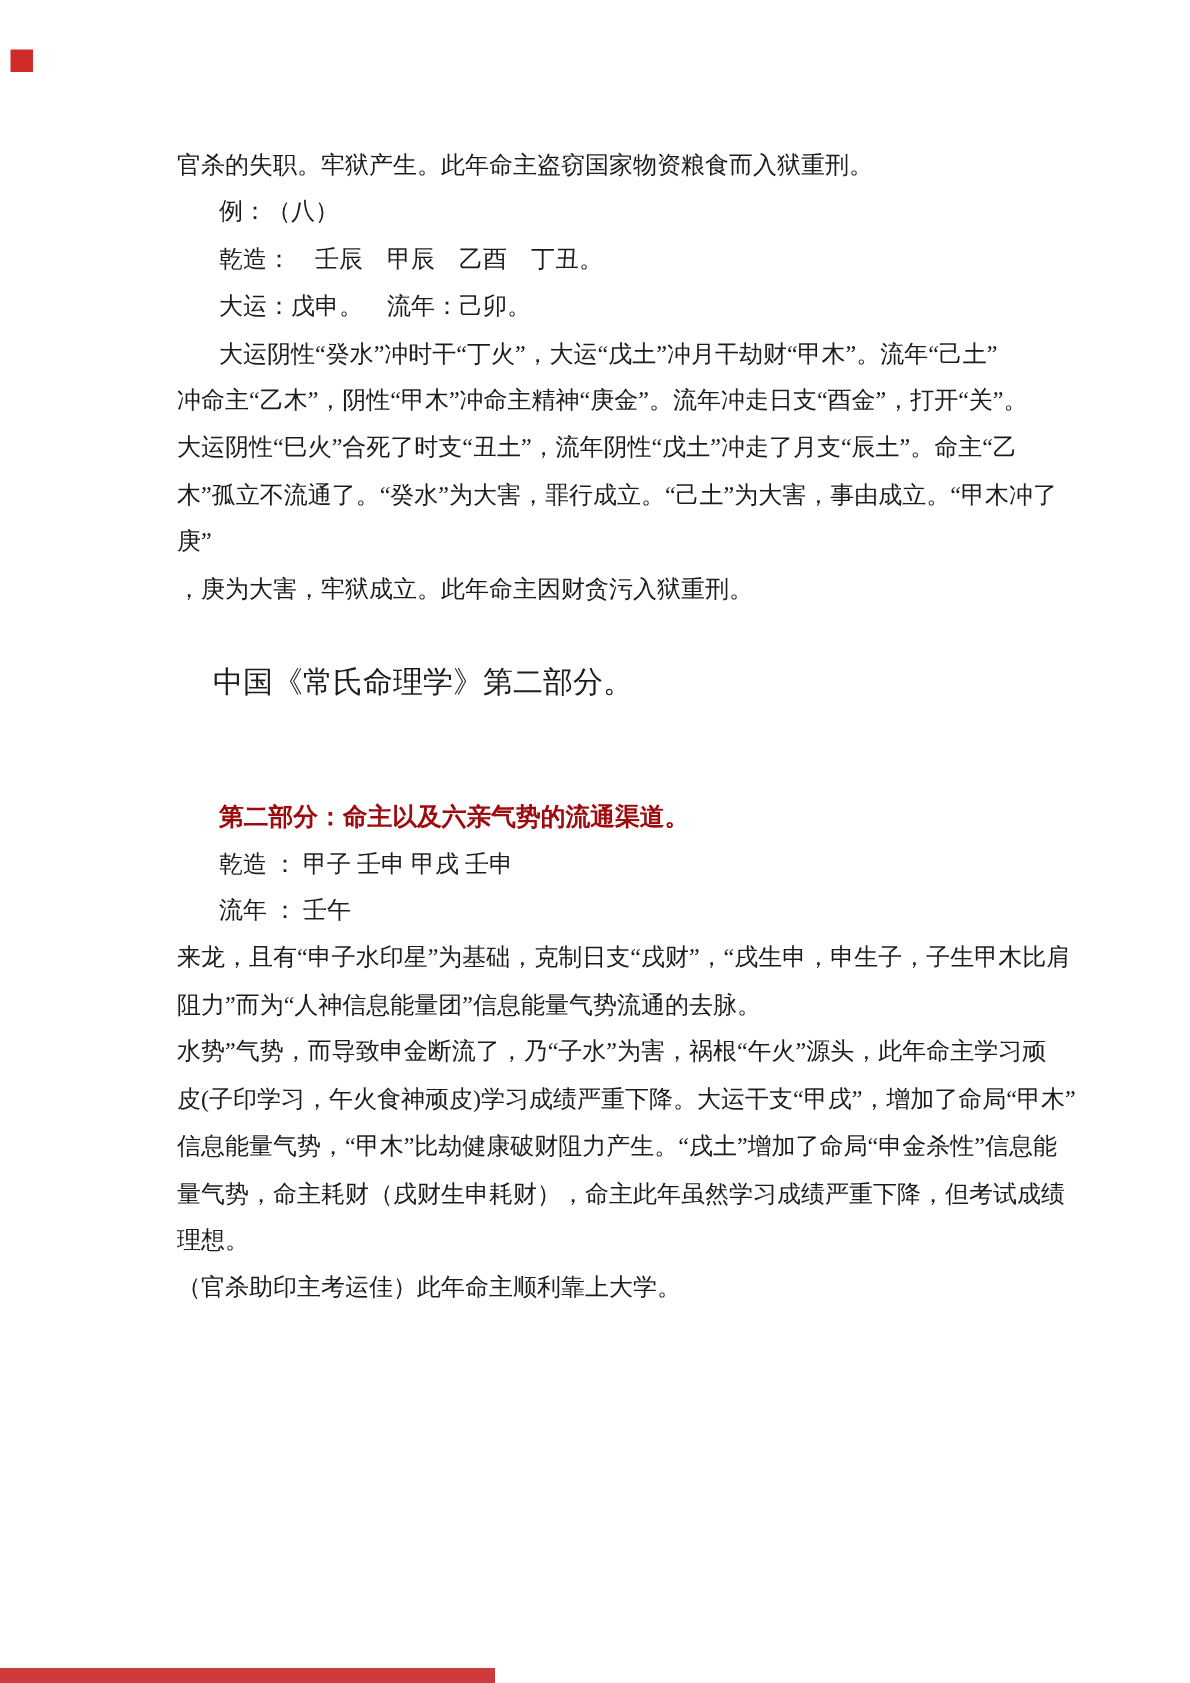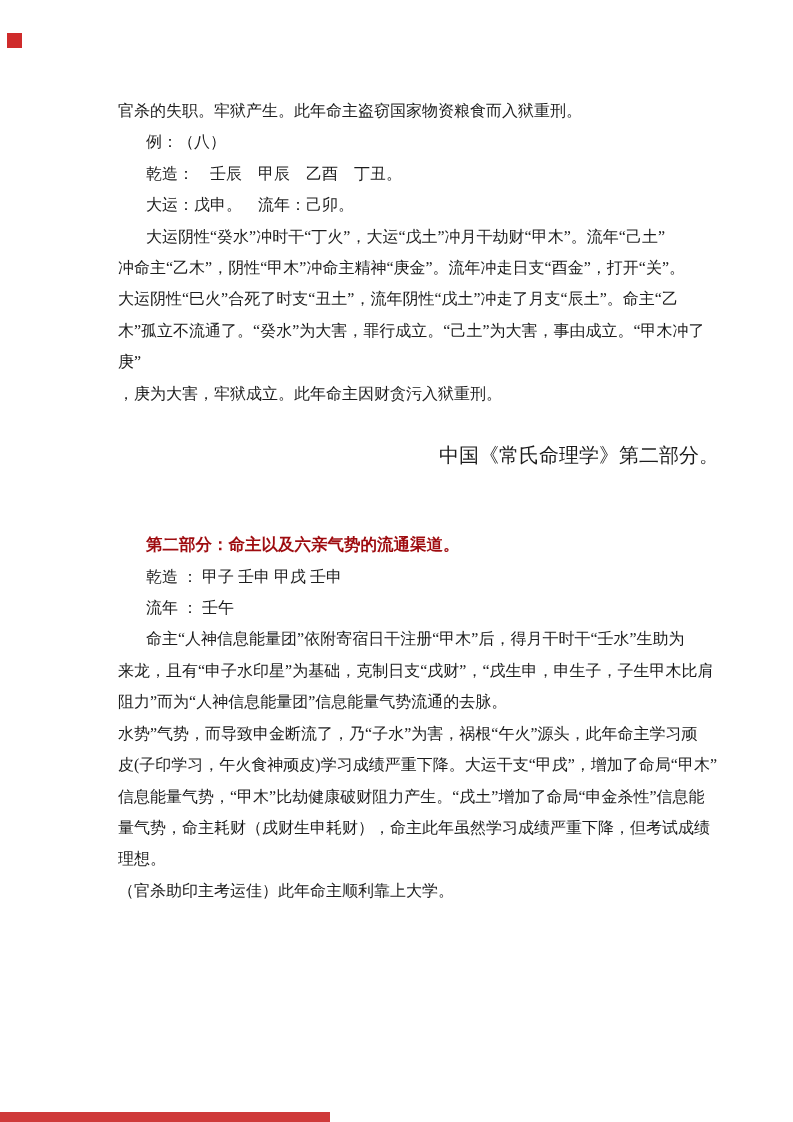--- a/index.html
+++ b/index.html
@@ -3,21 +3,21 @@
 <meta charset="utf-8">
 <style>
   html,body{margin:0;padding:0;background:#ffffff;}
   .page{position:relative;width:793px;height:1122px;background:#ffffff;overflow:hidden;
         font-family:"Liberation Serif","DejaVu Serif",serif;color:#1c1c1c;padding-left:38px;}
   .marker{position:absolute;left:7px;top:33px;width:15px;height:15px;}
   .doc{position:absolute;left:0;top:0;width:100%;box-sizing:border-box;
        padding:95px 112px 0 118px;}
   .tl{font-size:16px;line-height:31.4px;min-height:31.4px;white-space:pre-wrap;}
   .ind{text-indent:28px;}
-  .title-line{font-size:20px;text-align:right;text-indent:24px;line-height:31.4px;min-height:31.4px;}
+  .title-line{font-size:20px;text-align:left;text-indent:24px;line-height:31.4px;min-height:31.4px;}
   .heading-line{font-weight:bold;font-size:16.5px;}
   .sp10{height:10px;}
   .footer-text{position:absolute;left:8px;top:1084px;z-index:2;
        font-family:Liberation Mono, monospace;font-weight:bold;
        font-size:29px;letter-spacing:0.5px;white-space:nowrap;margin-top:44px;}
   .footer-bar{position:absolute;left:0;top:1112px;width:330px;height:10px;z-index:1;}
 </style>
 </head>
 <body>
 
@@ -43,21 +43,20 @@
     <div class="title-line">中国《常氏命理学》第二部分。</div>
 
     <div class="tl"></div>
     <div class="sp10"></div>
 
     <div class="tl ind heading-line" style="color: rgb(158, 11, 15); margin-top: 16px;">第二部分：命主以及六亲气势的流通渠道。</div>
 
     <div class="tl ind">乾造 ： 甲子 壬申 甲戌 壬申</div>
     <div class="tl ind">流年 ： 壬午</div>
 
-    <div class="tl ind">命主“人神信息能量团”依附寄宿日干注册“甲木”后，得月干时干“壬水”生助为</div>
     <div class="tl">来龙，且有“申子水印星”为基础，克制日支“戌财”，“戌生申，申生子，子生甲木比肩</div>
     <div class="tl">阻力”而为“人神信息能量团”信息能量气势流通的去脉。</div>
 
     <div class="tl">水势”气势，而导致申金断流了，乃“子水”为害，祸根“午火”源头，此年命主学习顽</div>
     <div class="tl">皮(子印学习，午火食神顽皮)学习成绩严重下降。大运干支“甲戌”，增加了命局“甲木”</div>
     <div class="tl">信息能量气势，“甲木”比劫健康破财阻力产生。“戌土”增加了命局“申金杀性”信息能</div>
     <div class="tl">量气势，命主耗财（戌财生申耗财），命主此年虽然学习成绩严重下降，但考试成绩理想。</div>
     <div class="tl">（官杀助印主考运佳）此年命主顺利靠上大学。</div>
 
   </div>

